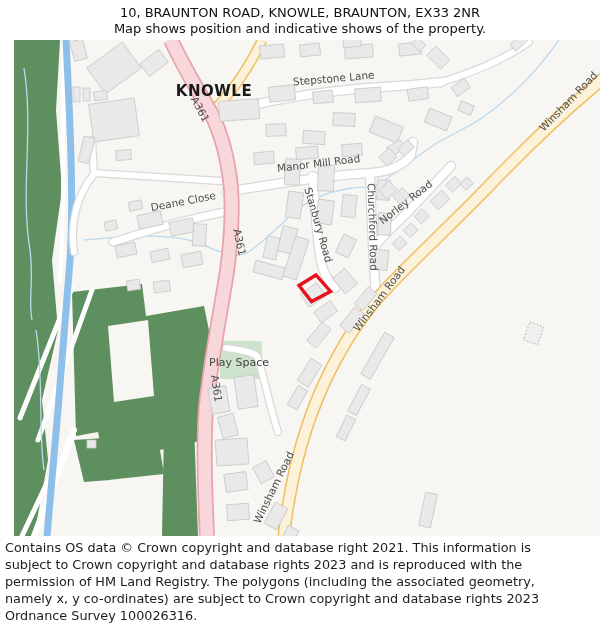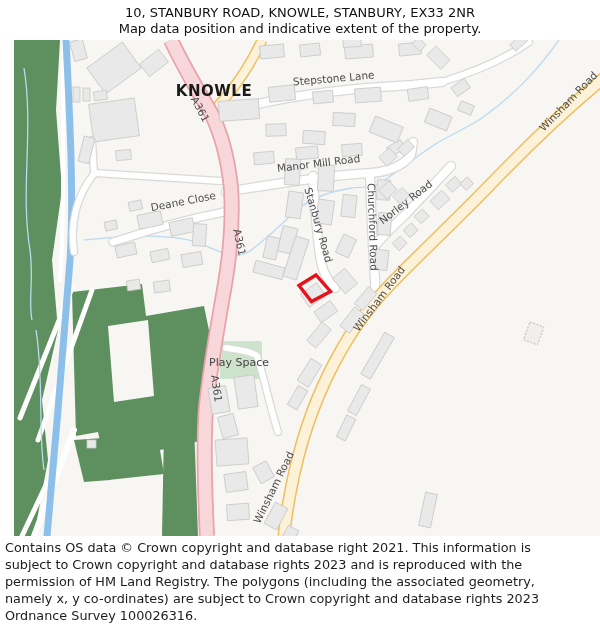--- a/index.html
+++ b/index.html
@@ -37,22 +37,22 @@
   .marker{fill:none;stroke:var(--marker-color);stroke-width:3.4;stroke-linejoin:miter;}
   .lbl{font-family:"DejaVu Sans","Liberation Sans",sans-serif;font-size:10.5px;fill:#4d4d4d;text-anchor:middle;}
   .lbl-town{font-family:"DejaVu Sans","Liberation Sans",sans-serif;font-size:15px;font-weight:600;
             fill:#1a1a1a;letter-spacing:.5px;text-anchor:middle;}
   .lbl-green{font-family:"DejaVu Sans","Liberation Sans",sans-serif;font-size:11px;fill:#444;text-anchor:middle;}
 </style>
 </head>
 <body>
 
 <div class="header">
-  <div class="title">10, STANBURY ROAD, KNOWLE, STANBURY, EX33 2NR</div>
-  <div class="subtitle">Map data position and indicative extent of the property.</div>
+  <div class="title">10, BRAUNTON ROAD, KNOWLE, BRAUNTON, EX33 2NR</div>
+  <div class="subtitle">Map shows position and indicative shows of the property.</div>
 </div>
 
 <div class="map-wrap">
 <svg width="600" height="496" viewBox="0 40 600 496">
 
   <rect x="0" y="40" width="600" height="496" fill="var(--land)"></rect>
 
   <g>
     <polygon class="wood" points="0,40 46,40 42,110 48,190 38,260 44,330 28,400 34,460 20,536 0,536"></polygon>
     <polygon class="wood" points="58,292 128,284 132,316 190,306 198,345 190,380 196,392 190,440 146,450 150,474 94,480 84,432 62,436"></polygon>

